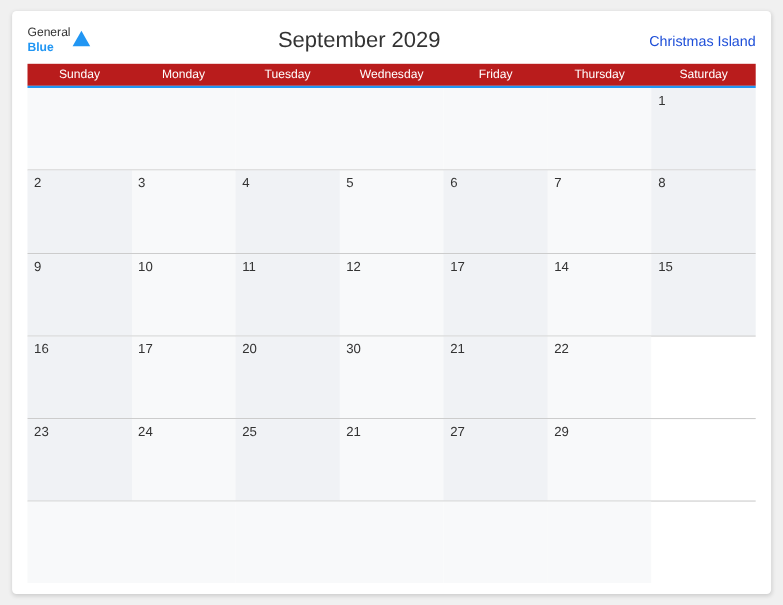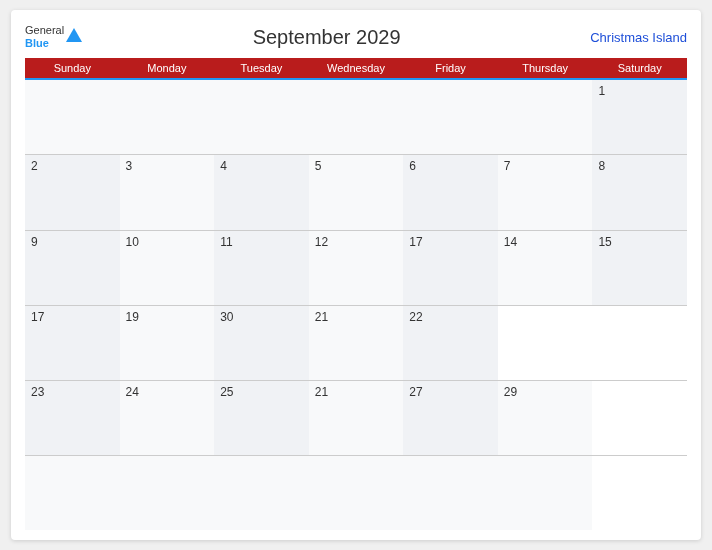--- a/index.html
+++ b/index.html
@@ -178,22 +178,23 @@
         <div class="week-row">
           <div class="day-cell"><span class="day-number">9</span></div>
           <div class="day-cell"><span class="day-number">10</span></div>
           <div class="day-cell"><span class="day-number">11</span></div>
           <div class="day-cell"><span class="day-number">12</span></div>
           <div class="day-cell"><span class="day-number">17</span></div>
           <div class="day-cell"><span class="day-number">14</span></div>
           <div class="day-cell"><span class="day-number">15</span></div>
         </div>
         <div class="week-row">
+          <div class="day-cell"><span class="day-number">16</span></div>
           <div class="day-cell"><span class="day-number">17</span></div>
-          <div class="day-cell"><span class="day-number">19</span></div>
+          <div class="day-cell"><span class="day-number">20</span></div>
           <div class="day-cell"><span class="day-number">30</span></div>
           <div class="day-cell"><span class="day-number">21</span></div>
           <div class="day-cell"><span class="day-number">22</span></div>
         </div>
         <div class="week-row">
           <div class="day-cell"><span class="day-number">23</span></div>
           <div class="day-cell"><span class="day-number">24</span></div>
           <div class="day-cell"><span class="day-number">25</span></div>
           <div class="day-cell"><span class="day-number">21</span></div>
           <div class="day-cell"><span class="day-number">27</span></div>

